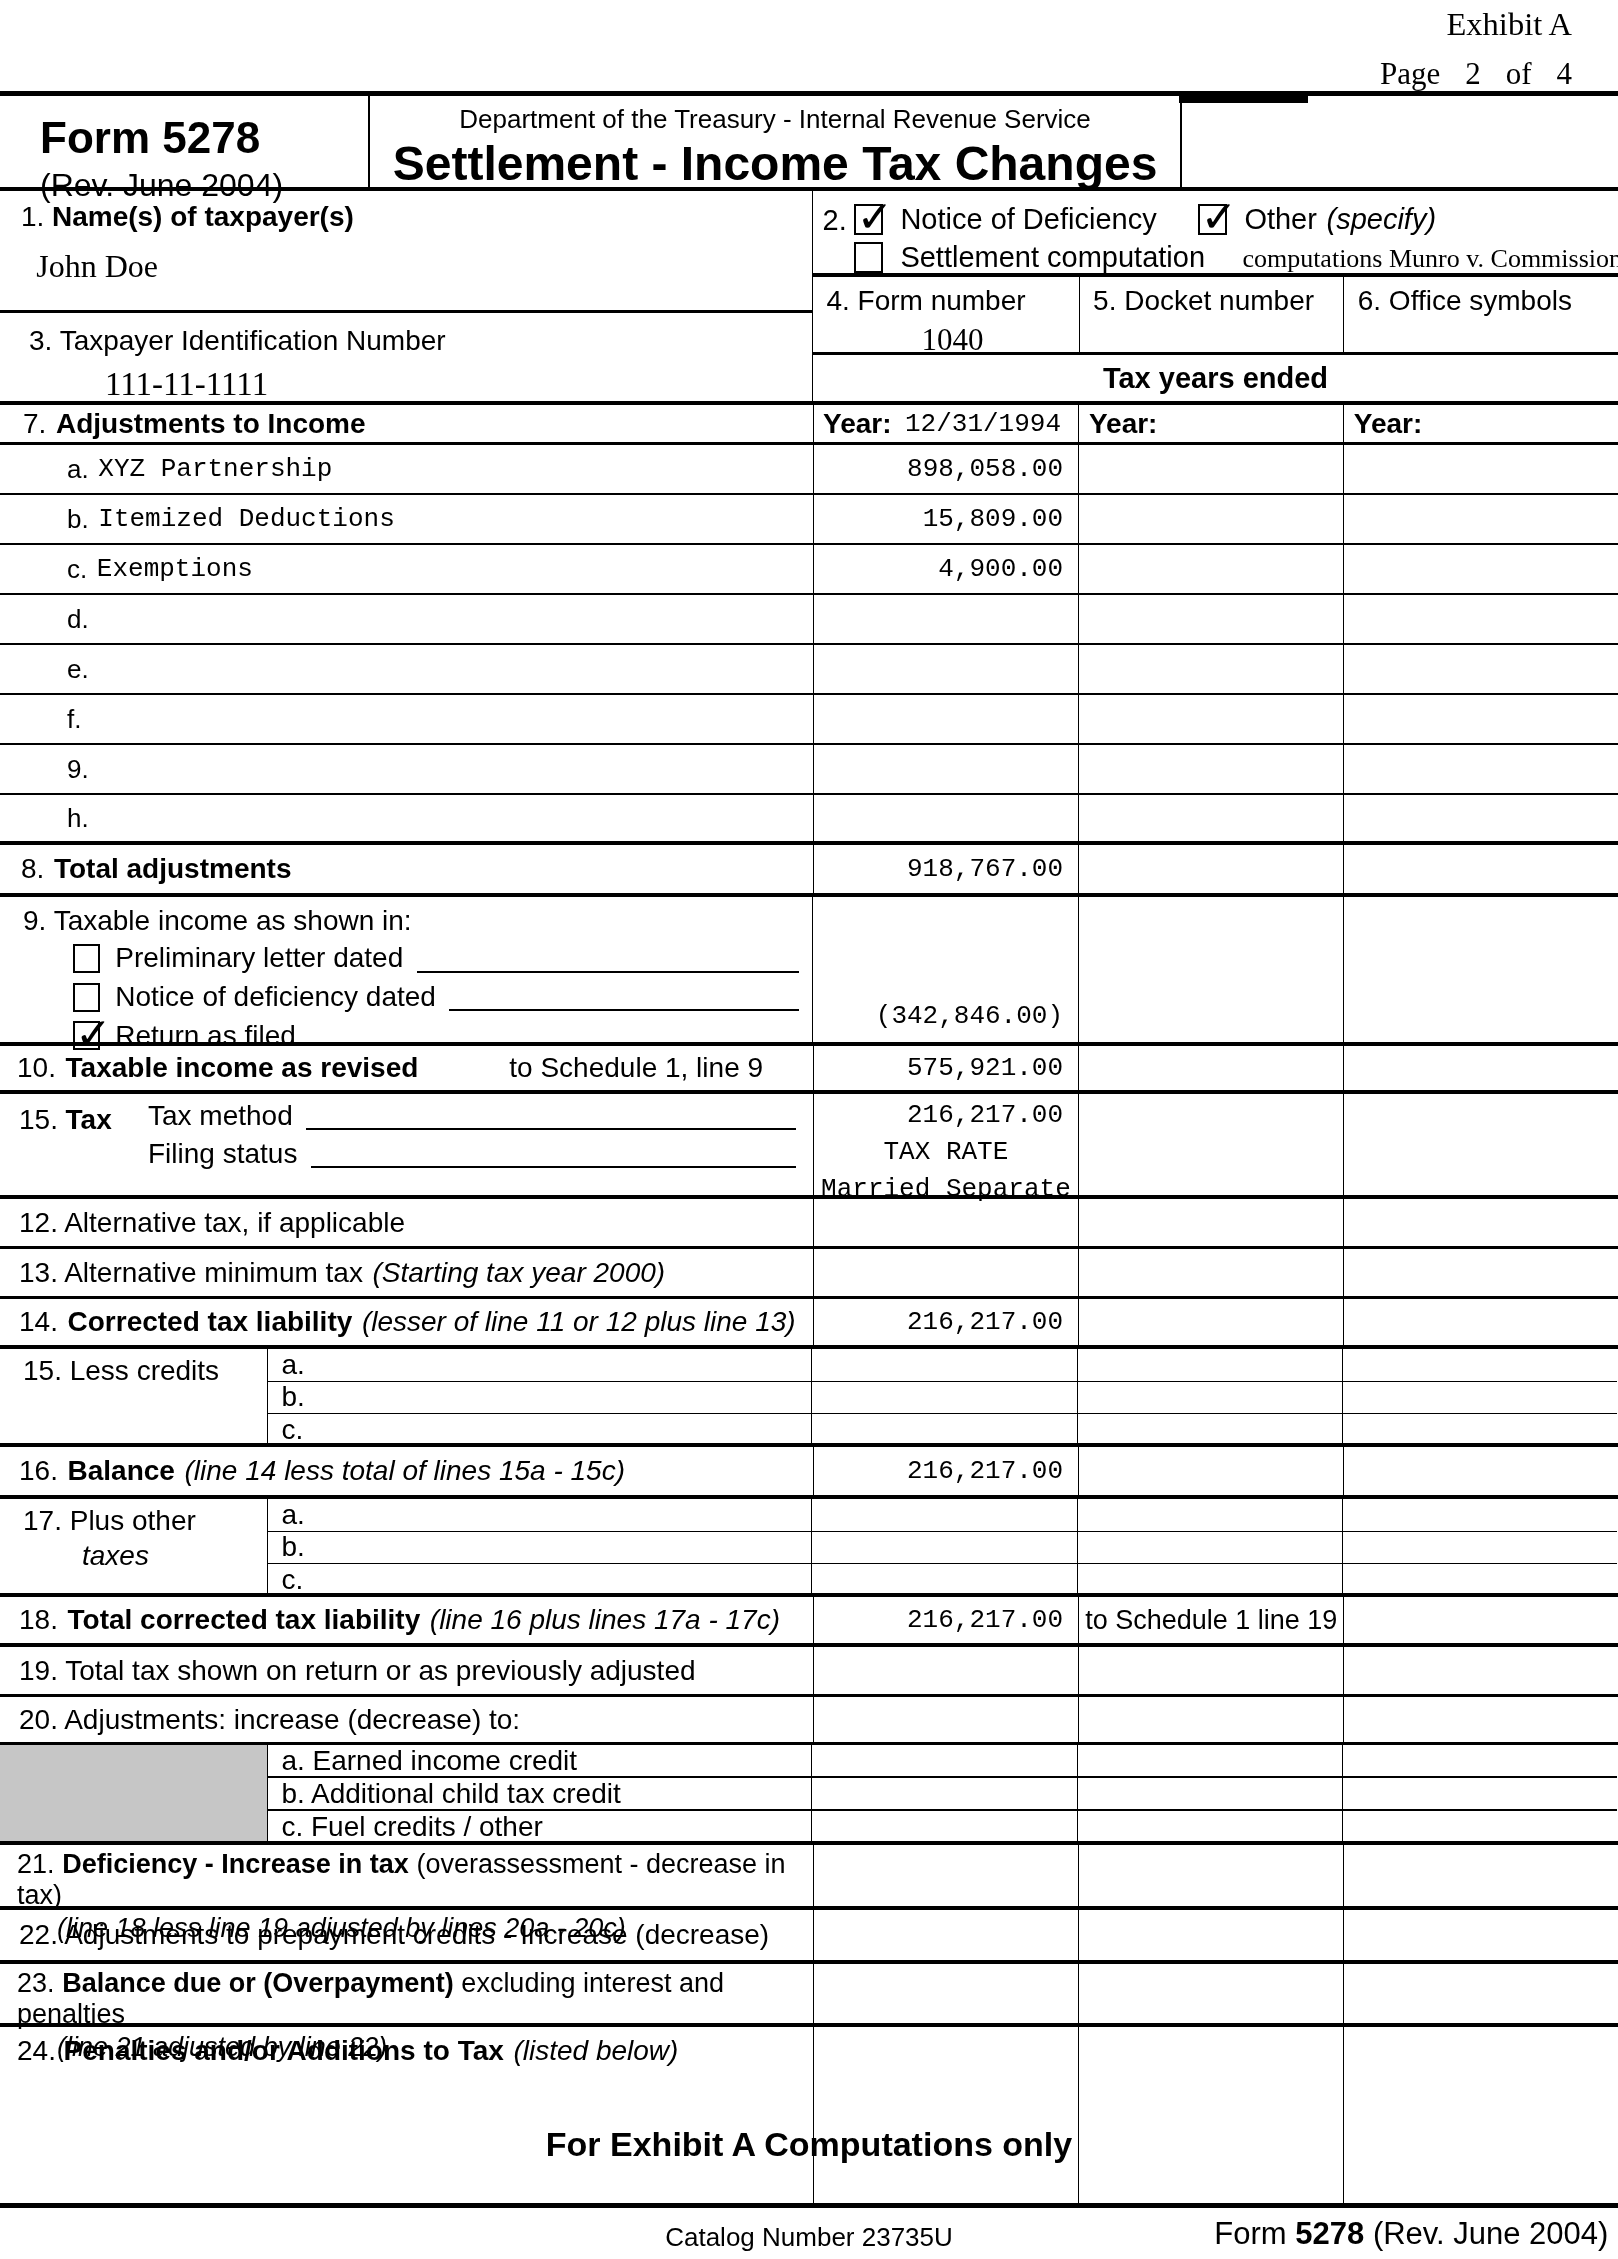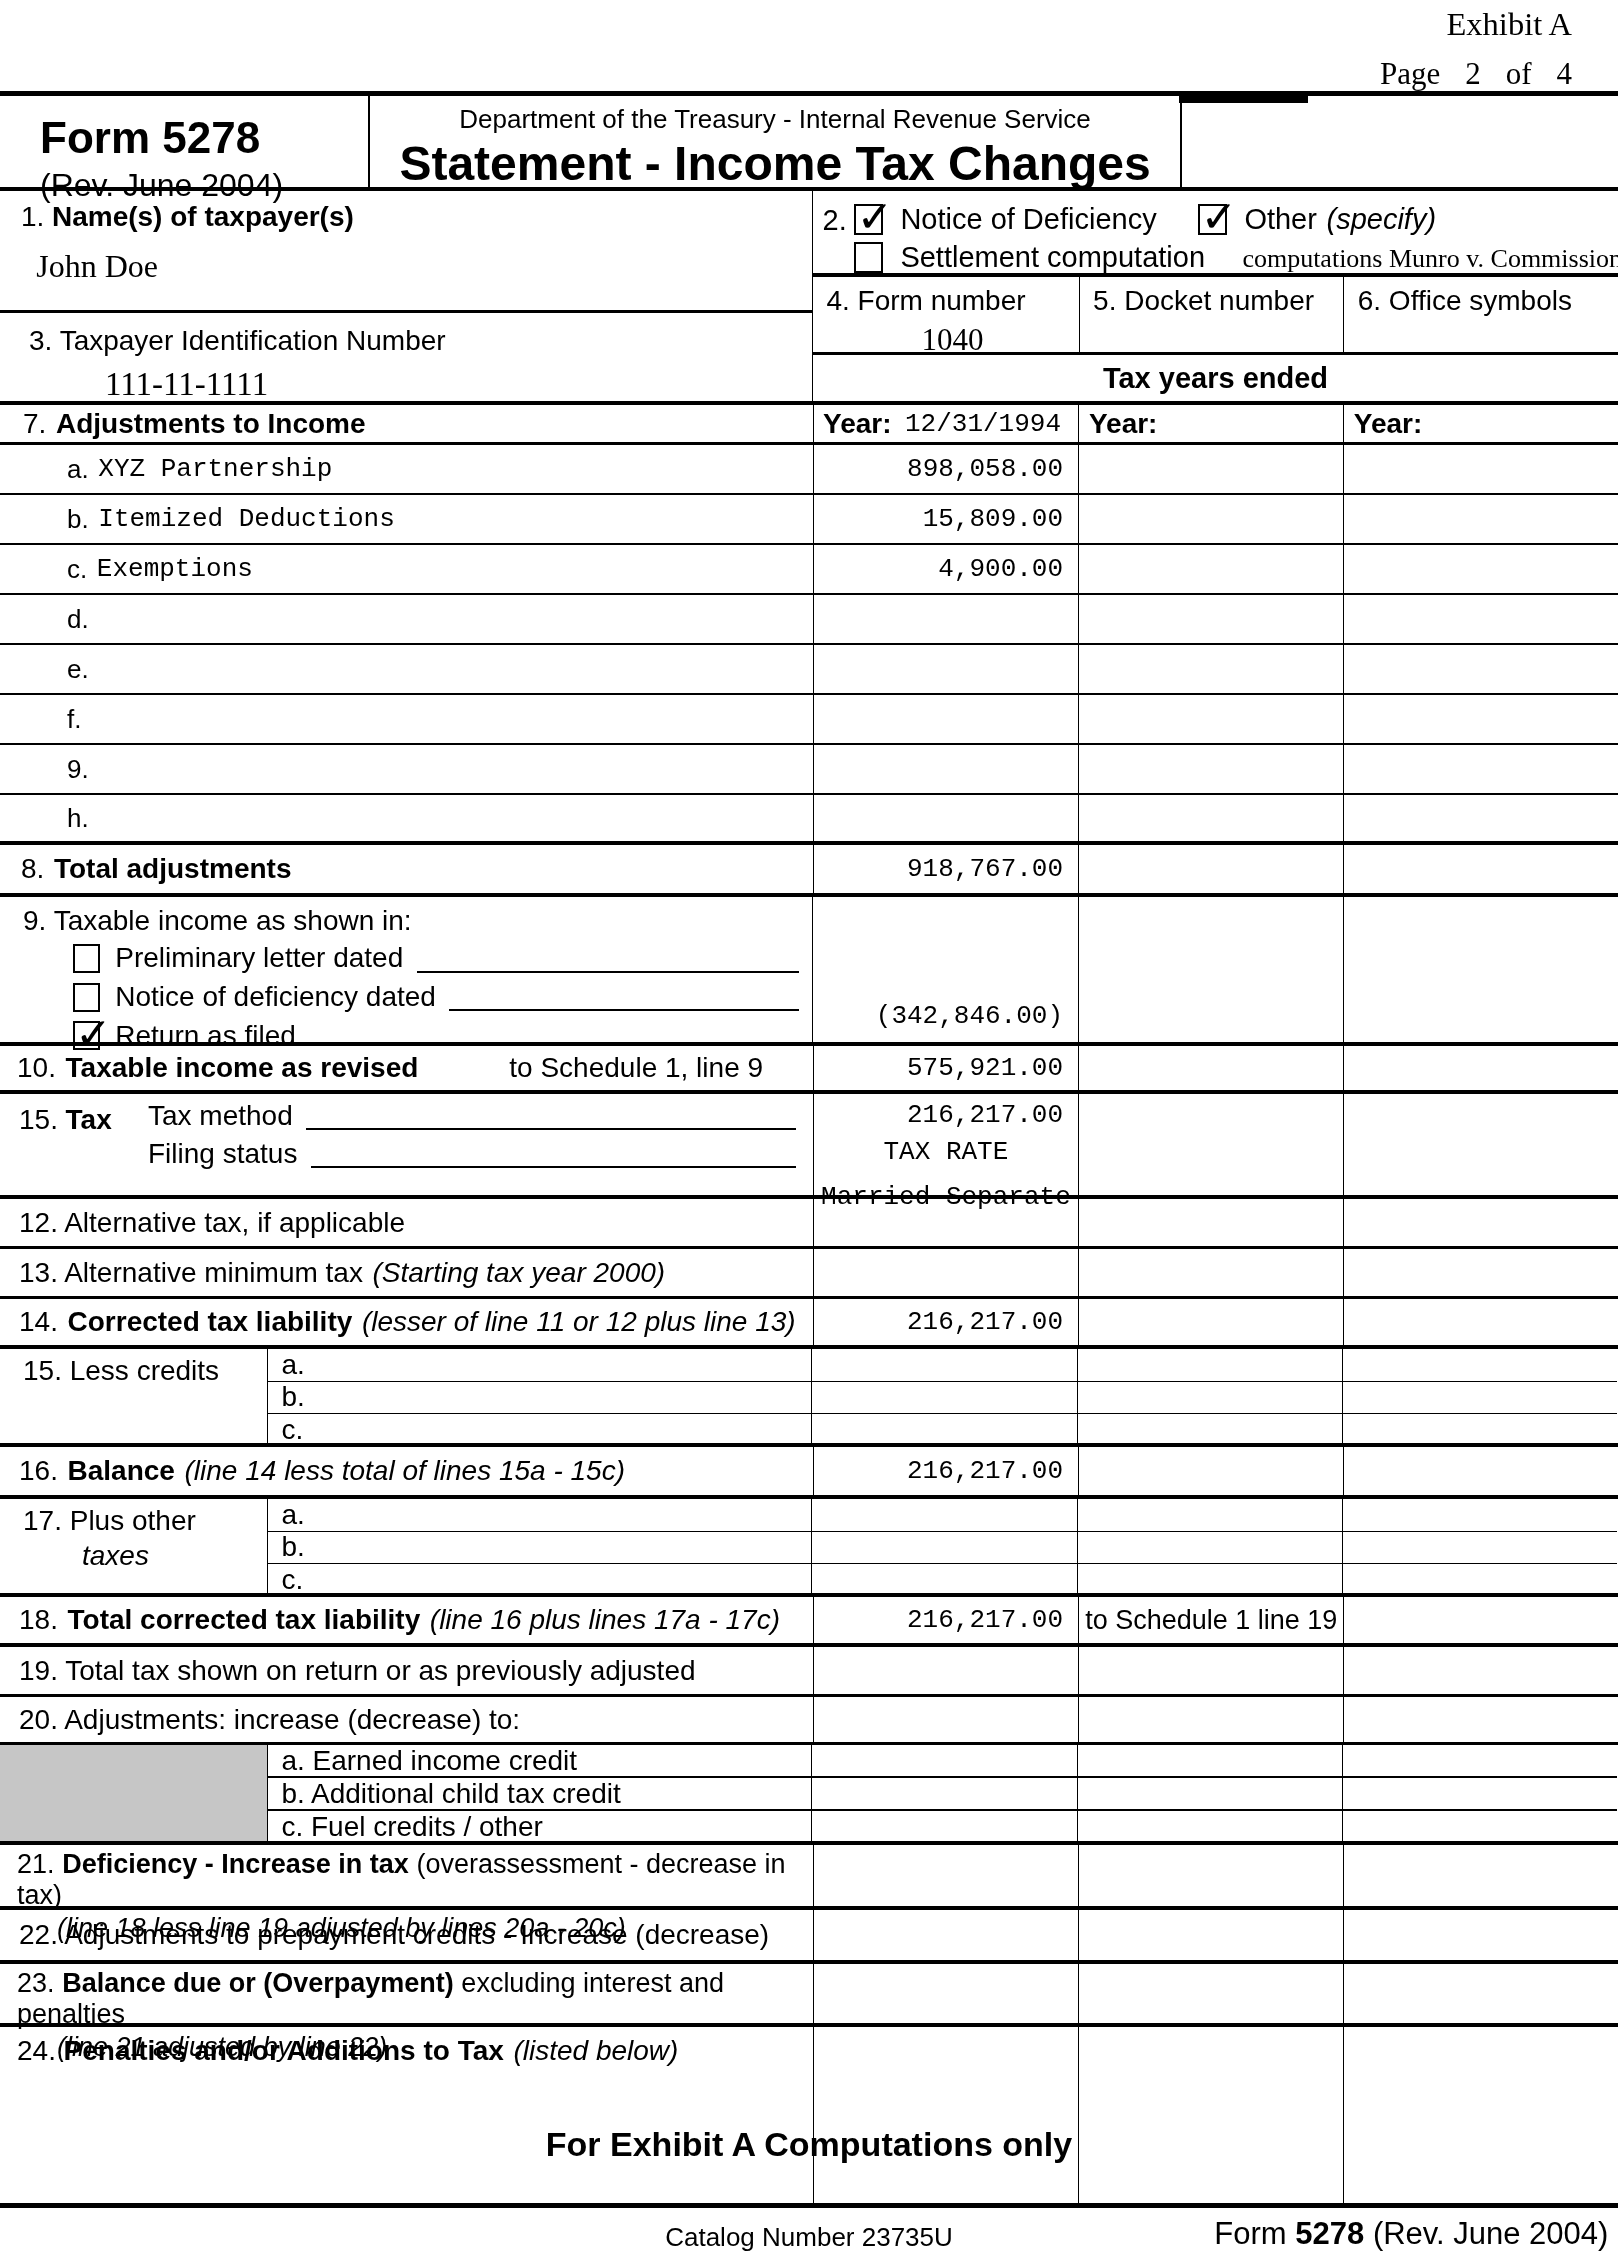--- a/index.html
+++ b/index.html
@@ -108,21 +108,21 @@
   .r11{height:105px;border-bottom-width:4.8px;}
   .lab11{position:absolute;top:9.6px;left:19px;font-size:28px;}
   .lab11 .b{font-weight:bold;margin-left:7.6px;}
   .t-line{display:flex;font-size:28px;margin:0 17px 0 148px;height:38px;align-items:flex-end;}
   .t-line:first-of-type{margin-top:11.5px;}
   .t-line .fill-line{margin-bottom:1.9px;}
   .y1-11{display:flex;flex-direction:column;font-family:"Liberation Mono","DejaVu Sans Mono",monospace;
          font-size:26px;padding-top:5.7px;}
   .y1-11 .a{text-align:right;padding-right:15.3px;}
   .y1-11 .b2{text-align:center;margin-top:7.6px;}
-  .y1-11 .c2{text-align:center;margin-top:15px;}
+  .y1-11 .c2{text-align:center;margin-top:7px;}
 
   .simple{display:flex;align-items:center;padding-left:19px;font-size:28px;}
   .simple .n{margin-right:9.6px;} .simple .b{font-weight:bold;} 
   .simple .it{font-style:italic;margin-left:9.6px;}
   .r12{height:50px;border-bottom-width:3.8px;}
   .r13{height:50px;border-bottom-width:3.8px;}
   .r14{height:50px;border-bottom-width:4.8px;}
   .r16{height:52px;border-bottom-width:4.8px;}
   .r18{height:50px;border-bottom-width:4.8px;}
   .r19{height:50px;border-bottom-width:3.8px;}
@@ -183,21 +183,21 @@
 
   <div class="table">
 
     <div class="row hdr">
       <div class="h-form">
         <div class="form-name">Form 5278</div>
         <div class="form-rev">(Rev. June 2004)</div>
       </div>
       <div class="h-title">
         <div class="dept">Department of the Treasury - Internal Revenue Service</div>
-        <div class="title">Statement - Income Tax Changes</div>
+        <div class="title">Settlement - Income Tax Changes</div>
       </div>
       <div class="h-right">
         <div class="artifact"></div>
       </div>
     </div>
 
     <div class="band2">
       <div class="b2-left">
         <div class="cell-name">
           <div class="lbl">

